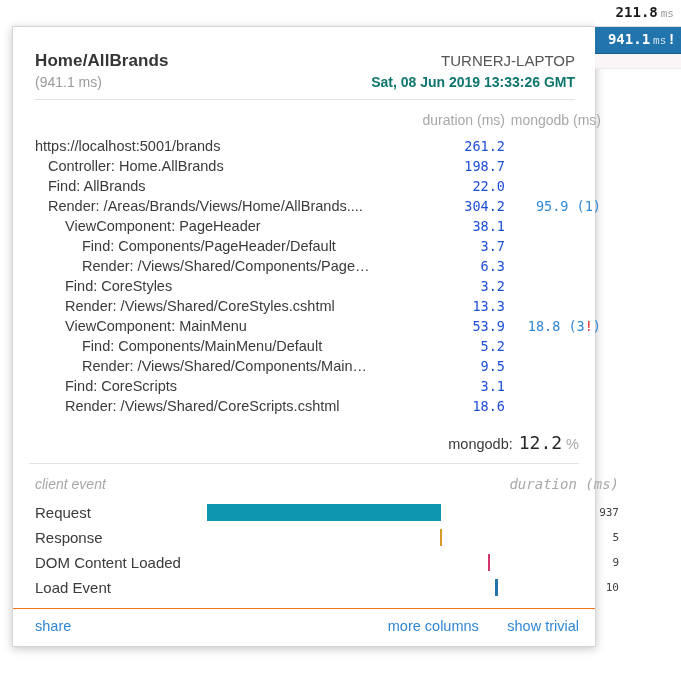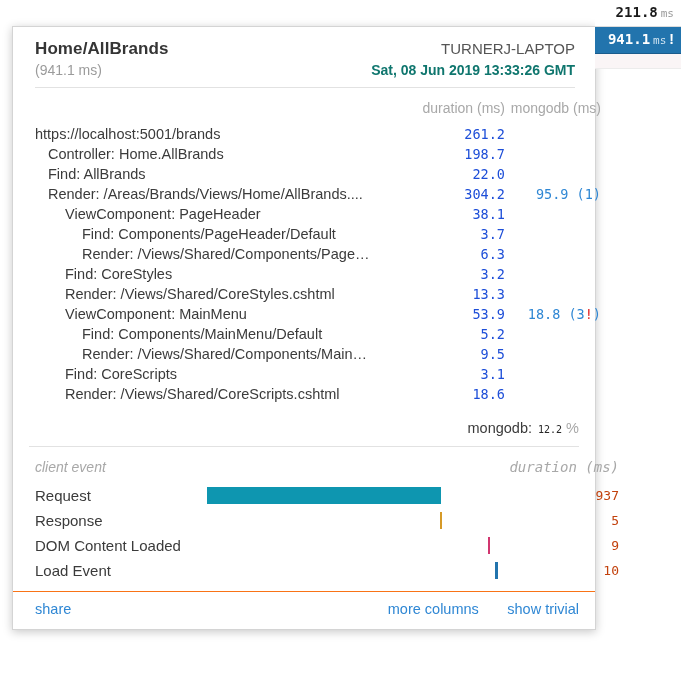--- a/index.html
+++ b/index.html
@@ -79,21 +79,21 @@
     width: 584px;
     background: #ffffff;
     border: 1px solid #d4d4d4;
     box-shadow: 0 2px 9px rgba(0,0,0,0.22);
     box-sizing: border-box;
     z-index: 10;
   }
 
   
   .panel-head {
-    padding: 12px 20px 6px 22px;
+    padding: 24px 20px 6px 22px;
   }
   .head-row {
     display: flex;
     align-items: baseline;
     justify-content: space-between;
   }
   .head-name {
     font-size: 17px;
     font-weight: bold;
     color: #353535;
@@ -167,21 +167,21 @@
 
   
   .agg-row {
     text-align: right;
     padding: 16px 16px 10px 0;
     font-size: 14.5px;
     color: #3b3b3b;
   }
   .agg-row .agg-val {
     font-family: "DejaVu Sans Mono", monospace;
-    font-size: 10px;
+    font-size: 18px;
     color: #262626;
     margin-left: 6px;
   }
   .agg-row .agg-pct { color: #a8a8a8; margin-left: 4px; }
 
   .section-rule {
     margin: 0 16px;
     border: 0;
     border-top: 1px solid #e2e2e2;
   }
@@ -202,21 +202,21 @@
     font-style: italic;
   }
   .client th.c-name { text-align: left; padding-left: 22px; }
   .client th.c-graph { text-align: left; }
   .client th.c-dur  { text-align: right; padding-right: 16px; }
 
   .client td { padding: 2px 0; vertical-align: middle; }
   .c-name  { width: 172px; padding-left: 22px !important; }
   .c-graph { width: 296px; }
   .c-dur   { width: 116px; text-align: right; padding-right: 16px !important;
-             font-family: "DejaVu Sans Mono", monospace; font-size: 13px; color: #c2410c; }
+             font-family: "DejaVu Sans Mono", monospace; font-size: 11px; color: #404040; }
 
   .graph-track {
     position: relative;
     height: 21px;
     width: 100%;
   }
   .graph-bar {
     position: absolute;
     top: 2px;
     height: 17px;

